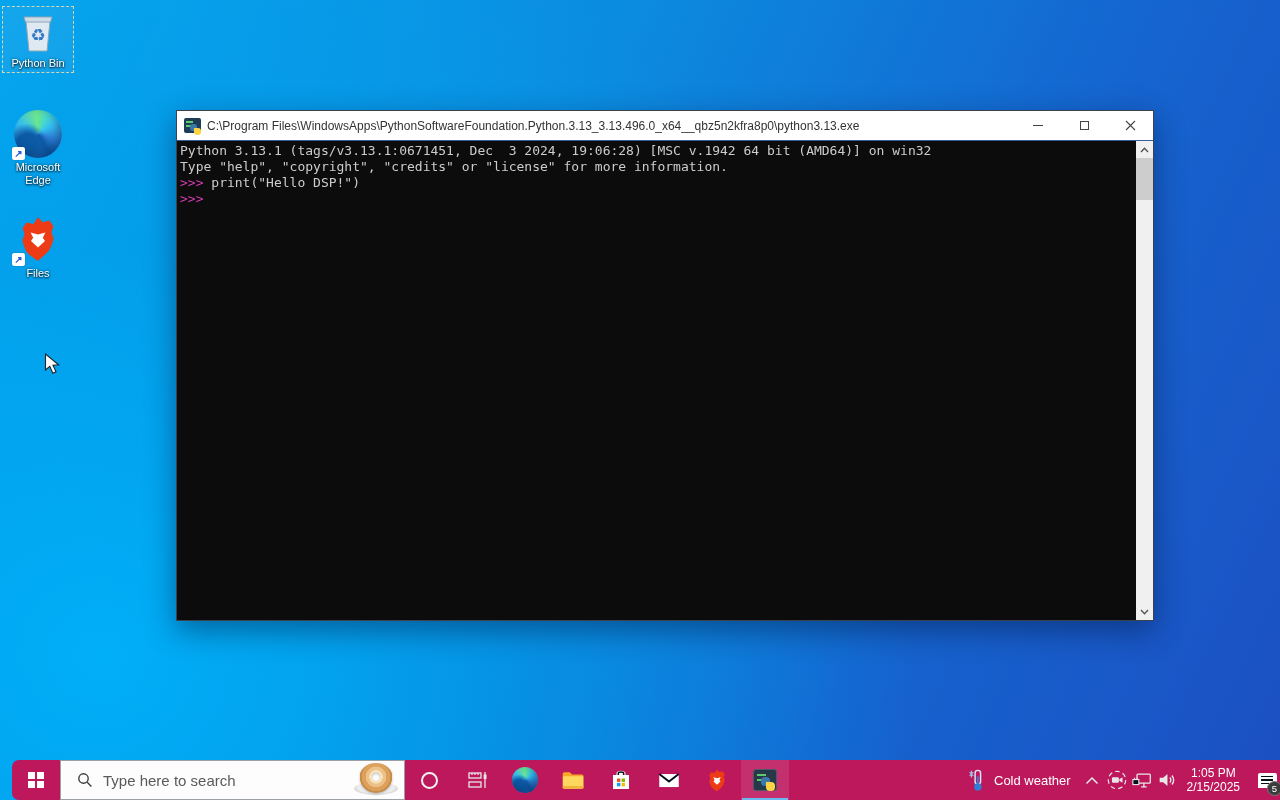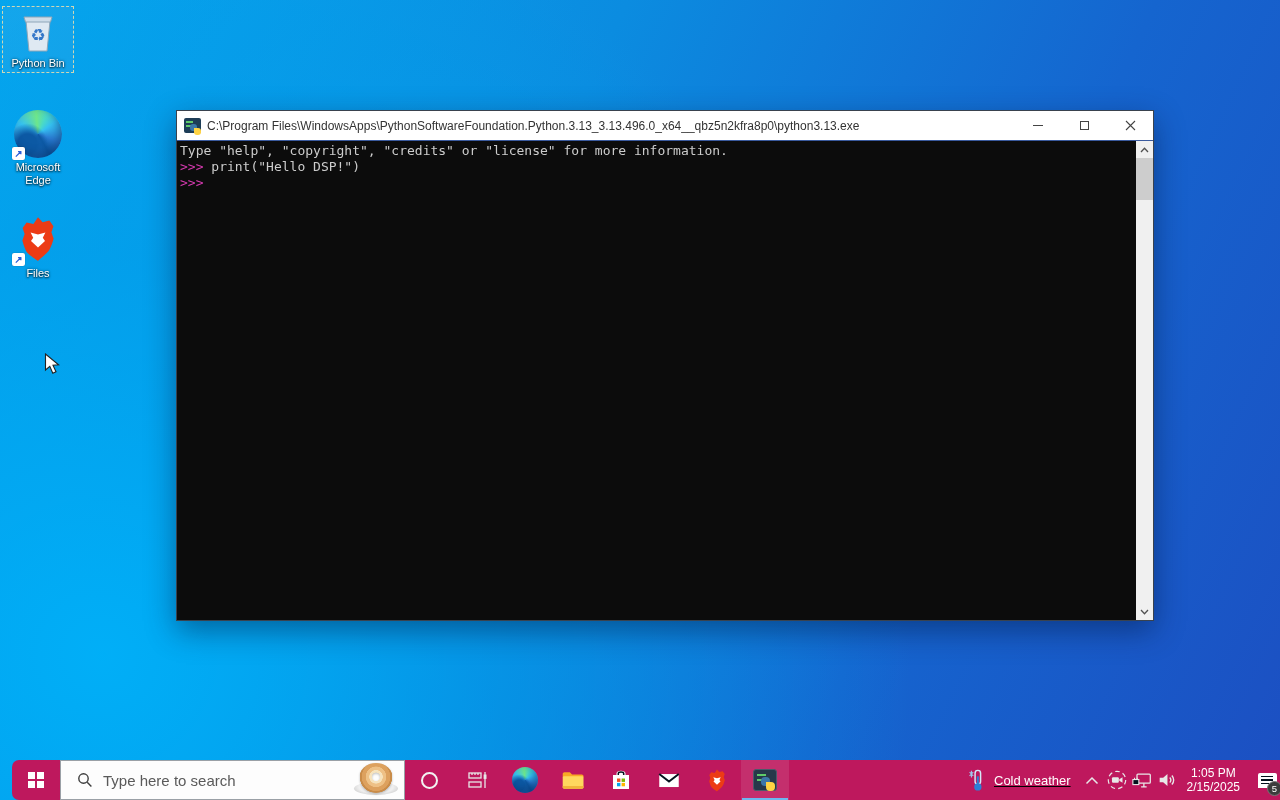--- a/index.html
+++ b/index.html
@@ -72,21 +72,21 @@
   .donut-plate { position:absolute; left:4px; bottom:4px; width:44px; height:13px; border-radius:50%;
                  background:radial-gradient(ellipse at 50% 40%, #efefef 0 55%, #cfcfcf 80%, #bdbdbd 100%); }
   .donut { position:absolute; left:9px; top:2px; width:34px; height:30px; border-radius:50%;
            background:radial-gradient(circle at 50% 46%, rgba(0,0,0,0) 0 4px, #f6e3bd 4.5px 6.5px, #eec186 7px 10px, #dda15e 10.5px 14px, #c98c49 14.5px 16px, rgba(0,0,0,0) 16.5px);
            filter:drop-shadow(0 1px 1px rgba(0,0,0,.25)); }
   .cortana-ring { width:17px; height:17px; border:2px solid #f2f2f2; border-radius:50%; }
 
   .tb-spacer { flex:1; }
 
   .tray-item { display:flex; align-items:center; justify-content:center; flex:none; }
-  .weather { padding:0 9px 0 6px; gap:7px;text-decoration:underline; }
+  .weather { padding:0 9px 0 6px; gap:7px; }
   .weather-label { font-size:13px; color:#fff; white-space:nowrap; }
   .tray-ico { width:25px; }
   .clock { flex-direction:column; justify-content:center; padding:0 7px; line-height:14px; }
   .clock div { font-size:12px; color:#fff; text-align:center; white-space:nowrap; }
   .action { width:40px; position:relative; }
   .ac-bubble { width:19px; height:15px; background:#fff; border-radius:2px 2px 2px 0; position:relative; }
   .ac-bubble i { position:absolute; left:3px; height:1.5px; background:#04111d; display:block; }
   .ac-l1 { top:3px; width:12px; } .ac-l2 { top:6.5px; width:12px; } .ac-l3 { top:10px; width:8px; }
   .ac-badge { position:absolute; right:5px; bottom:4px; width:15px; height:15px; border-radius:50%;
               background:#3c3c3c; border:1px solid #777; color:#fff; font-size:9.5px;
@@ -152,20 +152,21 @@
       </div>
     <div class="win-btn">
       <svg width="11" height="11" viewBox="0 0 11 11">
         <path d="M1 1 L10 10 M10 1 L1 10" stroke="#444" stroke-width="1.1"></path>
       </svg>
     </div>
   </div>
 
   <div class="console-body">
     <div class="console-text">
+      <div class="cline"><span class="prompt"></span><span>Python 3.13.1 (tags/v3.13.1:0671451, Dec  3 2024, 19:06:28) [MSC v.1942 64 bit (AMD64)] on win32</span></div>
       <div class="cline"><span class="prompt"></span><span>Type "help", "copyright", "credits" or "license" for more information.</span></div>
       <div class="cline"><span class="prompt">&gt;&gt;&gt; </span><span>print("Hello DSP!")</span></div>
       <div class="cline"><span class="prompt">&gt;&gt;&gt;</span><span></span></div>
     </div>
     <div class="vscroll">
       <div class="vs-btn vs-up">
         <svg width="9" height="6" viewBox="0 0 9 6">
             <path d="M1 5 L4.5 1.3 L8 5" fill="none" stroke="#505050" stroke-width="1.3"></path>
           </svg>
       </div>

